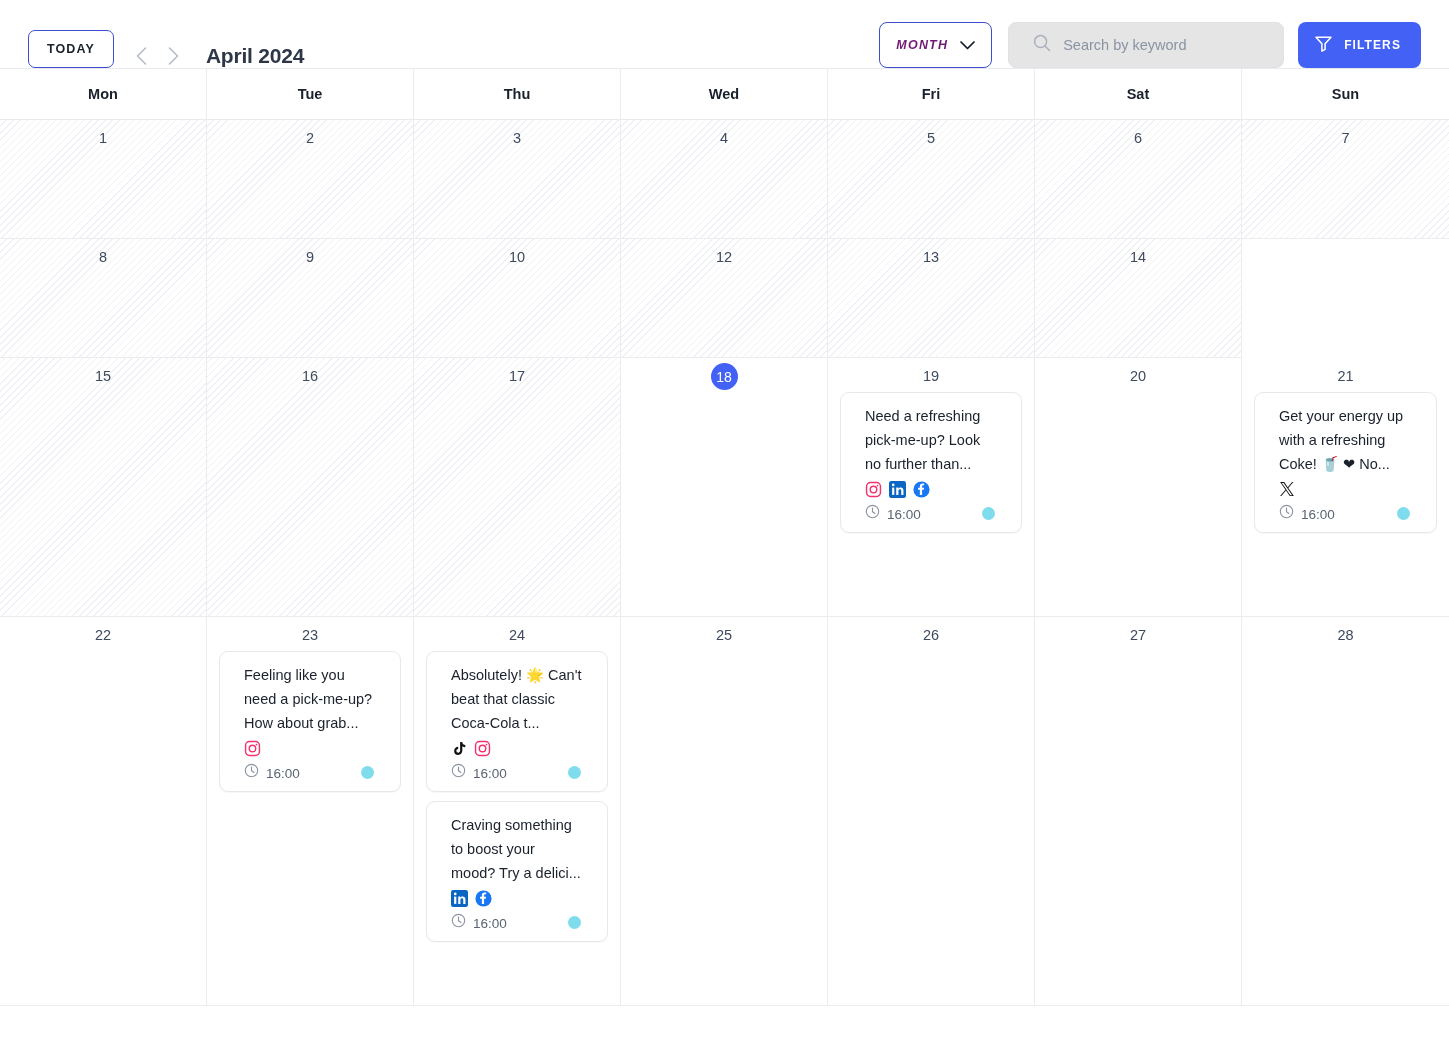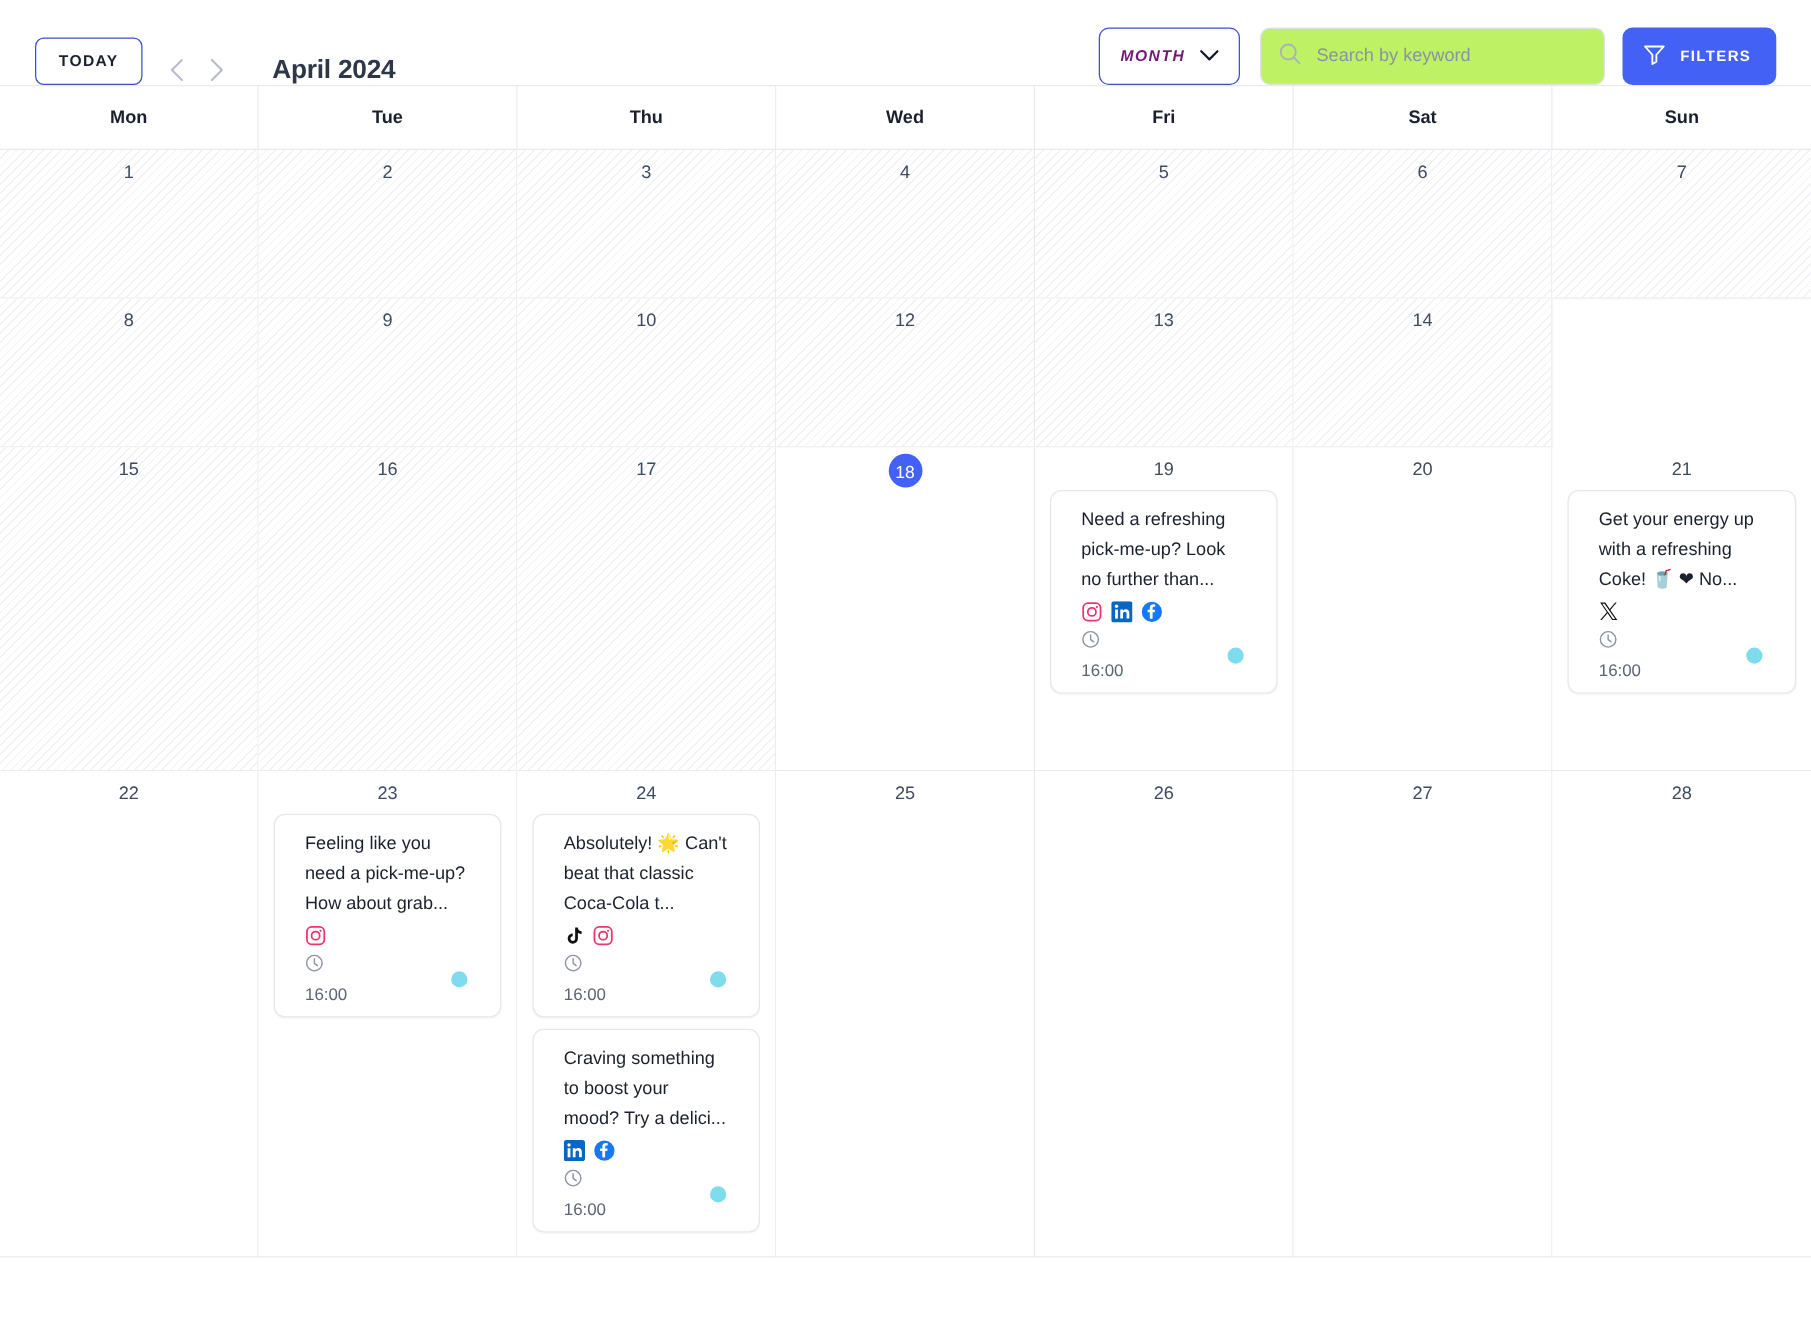--- a/index.html
+++ b/index.html
@@ -40,21 +40,21 @@
   .arrow {
     width: 24px; height: 24px;
     display: flex; align-items: center; justify-content: center;
     cursor: pointer;
   }
   .arrow svg { display: block; }
   .month-title {
     font-size: 21px;
     font-weight: 700;
     color: #2d3748;
-    margin-left: 32px;
+    margin-left: 20px;
     letter-spacing: -0.2px;
     white-space: nowrap;
   }
   .spacer { flex: 1 1 auto; }
 
   .month-select {
     height: 46px;
     min-width: 108px;
     padding: 0 16px;
     border: 1px solid #3d4fcf;
@@ -74,23 +74,23 @@
     font-style: italic;
   }
 
   .search-wrap {
     width: 276px;
     height: 46px;
     border: 1px solid #dfe1e5;
     border-radius: 8px;
     display: flex;
     align-items: center;
-    padding: 0 14px;
+    padding: 0 24px;
     gap: 12px;
-    background: #bef264;
+    background: #e5e5e5;
     margin-right: 14px;
   }
   .search-wrap input {
     border: none;
     outline: none;
     font-size: 14.5px;
     color: #4a5568;
     width: 100%;
     background: transparent;
     font-family: "Liberation Sans", sans-serif;
@@ -212,25 +212,24 @@
     margin-bottom: 5px;
   }
   .ev-icons svg { display: block; }
   .ev-foot {
     display: flex;
     align-items: center;
     justify-content: space-between;
   }
   .ev-time {
     display: flex;
-    align-items: flex-start;
+    align-items: flex-end;
     gap: 7px;
     font-size: 13.5px;
     color: #5a6472;
-    flex-direction: column;
   }
   .ev-dot {
     width: 13px;
     height: 13px;
     border-radius: 50%;
     background: #7fdced;
     flex: none;
     margin-right: 2px;
   }
 </style>

